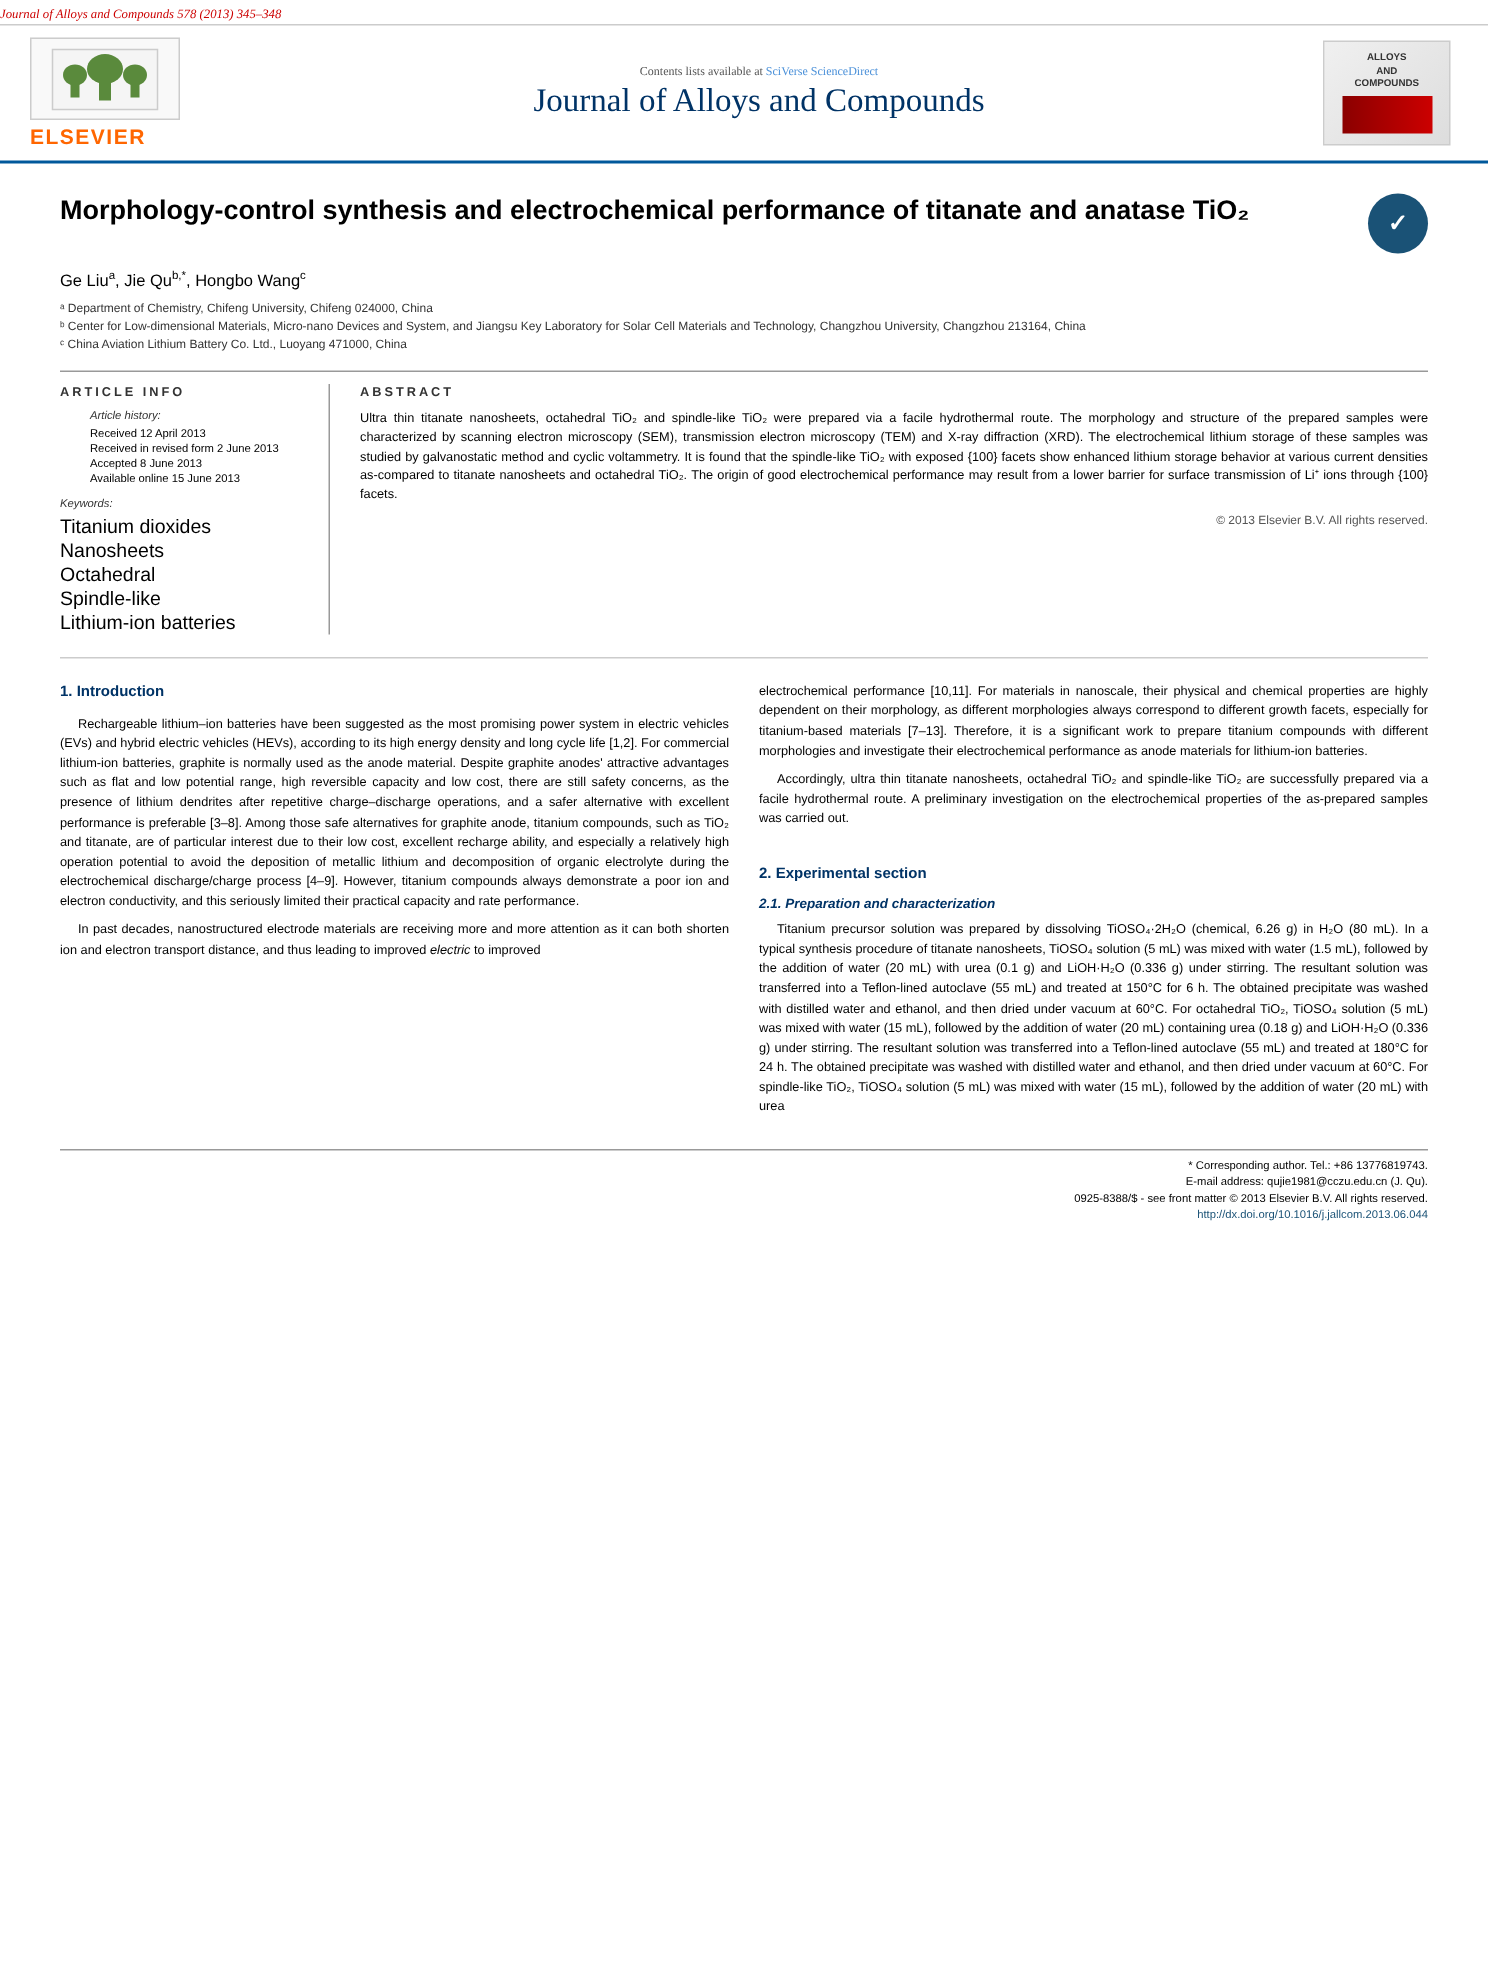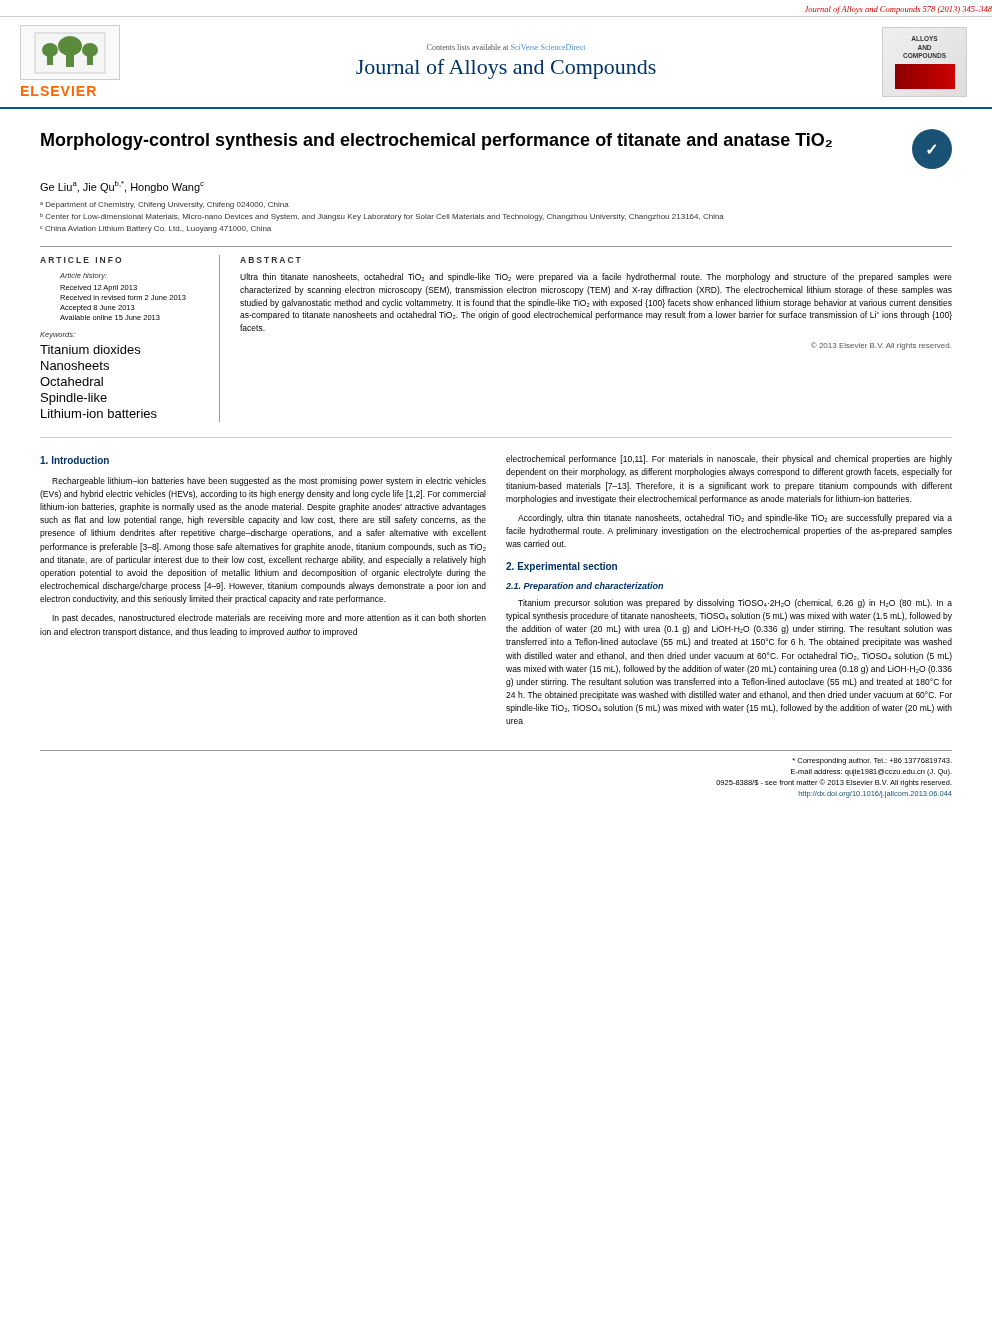--- a/index.html
+++ b/index.html
@@ -8,21 +8,21 @@
       font-family: 'Times New Roman', Times, serif;
       font-size: 10px;
       color: #000;
       width: 992px;
       min-height: 1323px;
     }
 
     
     .top-bar {
       background: #fff;
-      text-align: right;
+      text-align: left;
       padding: 4px 0 2px;
       border-bottom: 1px solid #ccc;
       font-size: 8.5px;
       color: #c00;
       font-style: italic;
     }
 
     
     .header-area {
       display: flex;
@@ -285,21 +285,21 @@
       margin-bottom: 2px;
     }
 
     sup { font-size: 0.7em; }
 
     .right-col-section-title {
       font-size: 10px;
       font-weight: bold;
       color: #003366;
       margin-bottom: 4px;
-      margin-top: 8px;
+      margin-top: 23px;
       font-family: Arial, sans-serif;
     }
     .right-col-subsection {
       font-size: 9px;
       font-weight: bold;
       color: #003366;
       font-style: italic;
       margin-bottom: 3px;
       margin-top: 5px;
       font-family: Arial, sans-serif;
@@ -401,21 +401,21 @@
   <div class="section-divider"></div>
 
   <div class="body-two-col">
 
     <div class="body-col">
       <div class="section-title">
         <span>1.</span> <span>Introduction</span>
       </div>
       <p>Rechargeable lithium–ion batteries have been suggested as the most promising power system in electric vehicles (EVs) and hybrid electric vehicles (HEVs), according to its high energy density and long cycle life [1,2]. For commercial lithium-ion batteries, graphite is normally used as the anode material. Despite graphite anodes' attractive advantages such as flat and low potential range, high reversible capacity and low cost, there are still safety concerns, as the presence of lithium dendrites after repetitive charge–discharge operations, and a safer alternative with excellent performance is preferable [3–8]. Among those safe alternatives for graphite anode, titanium compounds, such as TiO₂ and titanate, are of particular interest due to their low cost, excellent recharge ability, and especially a relatively high operation potential to avoid the deposition of metallic lithium and decomposition of organic electrolyte during the electrochemical discharge/charge process [4–9]. However, titanium compounds always demonstrate a poor ion and electron conductivity, and this seriously limited their practical capacity and rate performance.</p>
       <p>
-        <span>In past decades, nanostructured electrode materials are receiving more and more attention as it can both shorten ion and electron transport distance, and thus leading to improved</span> <span style="font-style:italic;">author</span> to improved
+        <span>In past decades, nanostructured electrode materials are receiving more and more attention as it can both shorten ion and electron transport distance, and thus leading to improved</span> <span style="font-style:italic;">electric</span> to improved
       </p>
     </div>
 
     <div class="body-col">
       <p>electrochemical performance [10,11]. For materials in nanoscale, their physical and chemical properties are highly dependent on their morphology, as different morphologies always correspond to different growth facets, especially for titanium-based materials [7–13]. Therefore, it is a significant work to prepare titanium compounds with different morphologies and investigate their electrochemical performance as anode materials for lithium-ion batteries.</p>
       <p>Accordingly, ultra thin titanate nanosheets, octahedral TiO₂ and spindle-like TiO₂ are successfully prepared via a facile hydrothermal route. A preliminary investigation on the electrochemical properties of the as-prepared samples was carried out.</p>
 
       <div class="right-col-section-title">
         <span>2.</span> <span>Experimental section</span>
       </div>

